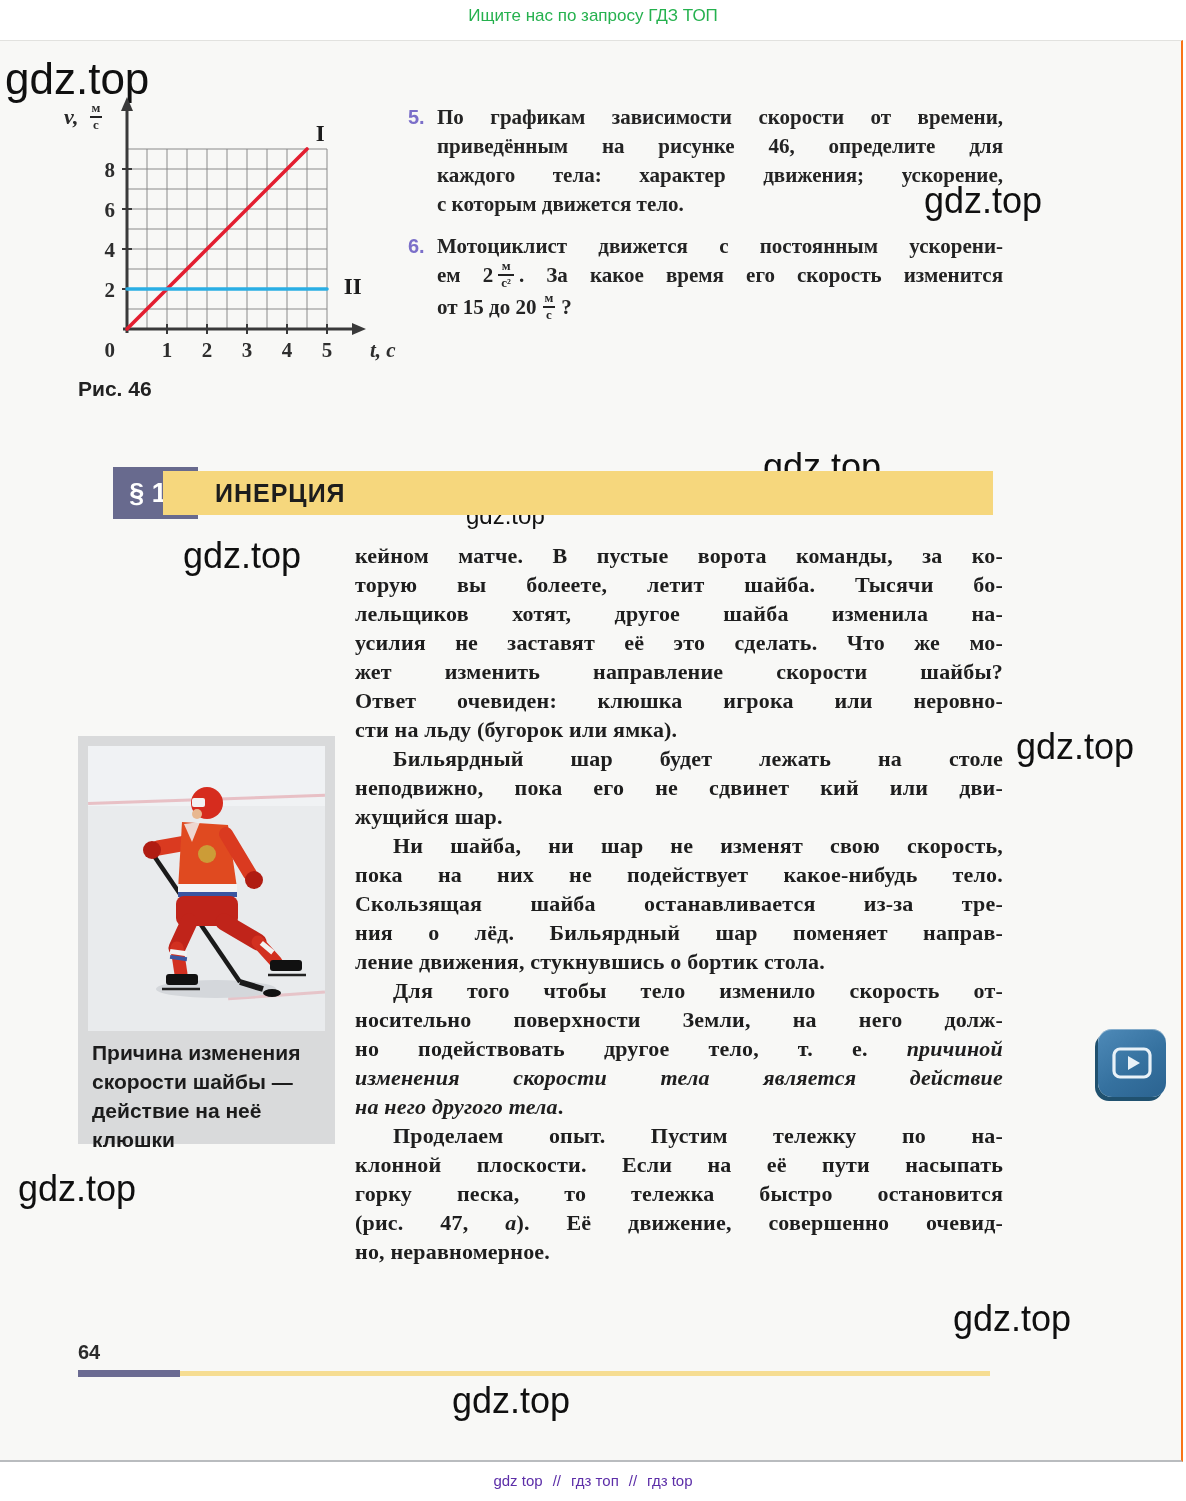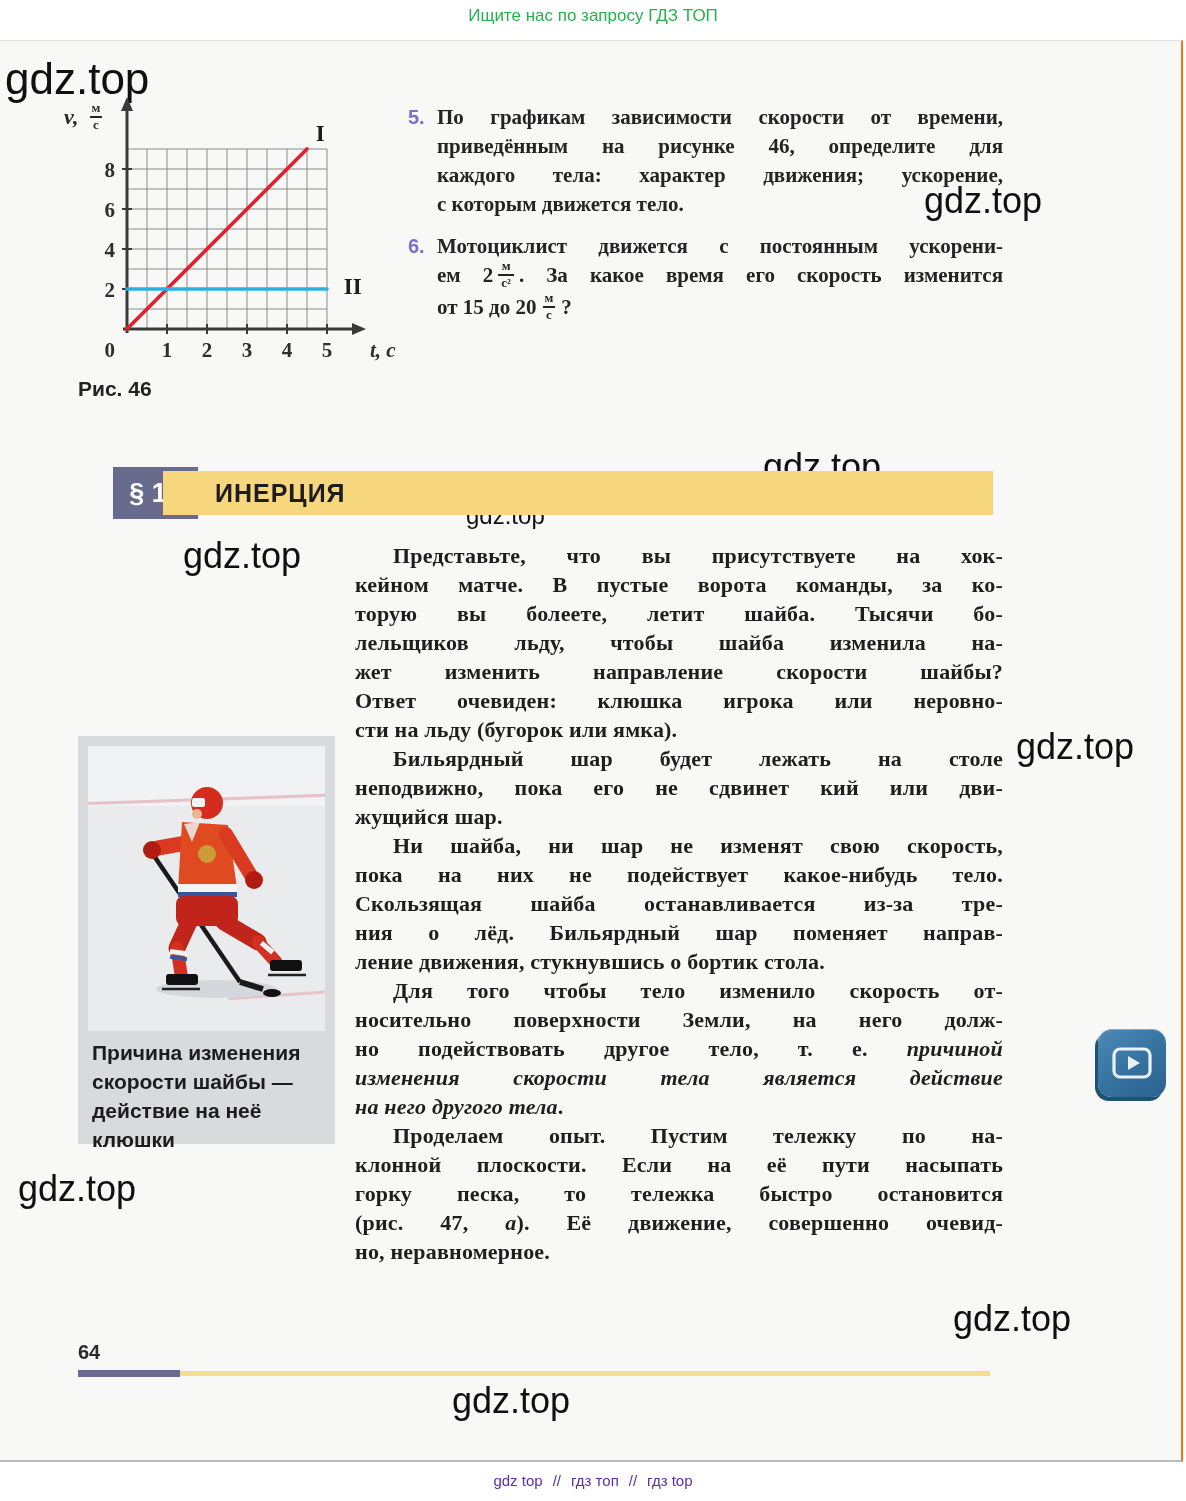--- a/index.html
+++ b/index.html
@@ -235,24 +235,24 @@
       <line x1="170" y1="196" x2="188" y2="216" stroke="#d23020" stroke-width="13" stroke-linecap="round"></line>
       <rect x="172" y="199" width="15" height="5" fill="#f2f2f2" transform="rotate(40 179 201)"></rect>
       <rect x="182" y="214" width="32" height="11" rx="3" fill="#111"></rect>
       <line x1="180" y1="229" x2="218" y2="229" stroke="#222" stroke-width="2.5"></line>
     </svg>
     <div class="hcap">Причина изменения скорости шайбы — действие на неё клюшки</div>
   </div>
 
   <div class="article">
       <div class="para">
-        <div class="tline ind"><span>Представьте, что вы присутствуете на хок-</span></div>
         <div class="tline"><span>кейном матче. В пустые ворота команды, за ко-</span></div>
         <div class="tline"><span>торую вы болеете, летит шайба. Тысячи бо-</span></div>
-        <div class="tline"><span>лельщиков льду, чтобы шайба изменила на-</span></div>
+        <div class="tline"><span>лельщиков хотят, другое шайба изменила на-</span></div>
+        <div class="tline"><span>усилия не заставят её это сделать. Что же мо-</span></div>
         <div class="tline"><span>жет изменить направление скорости шайбы?</span></div>
         <div class="tline"><span>Ответ очевиден: клюшка игрока или неровно-</span></div>
         <div class="tline last"><span>сти на льду (бугорок или ямка).</span></div>
       </div>
       <div class="para">
         <div class="tline ind"><span>Бильярдный шар будет лежать на столе</span></div>
         <div class="tline"><span>неподвижно, пока его не сдвинет кий или дви-</span></div>
         <div class="tline last"><span>жущийся шар.</span></div>
       </div>
       <div class="para">

